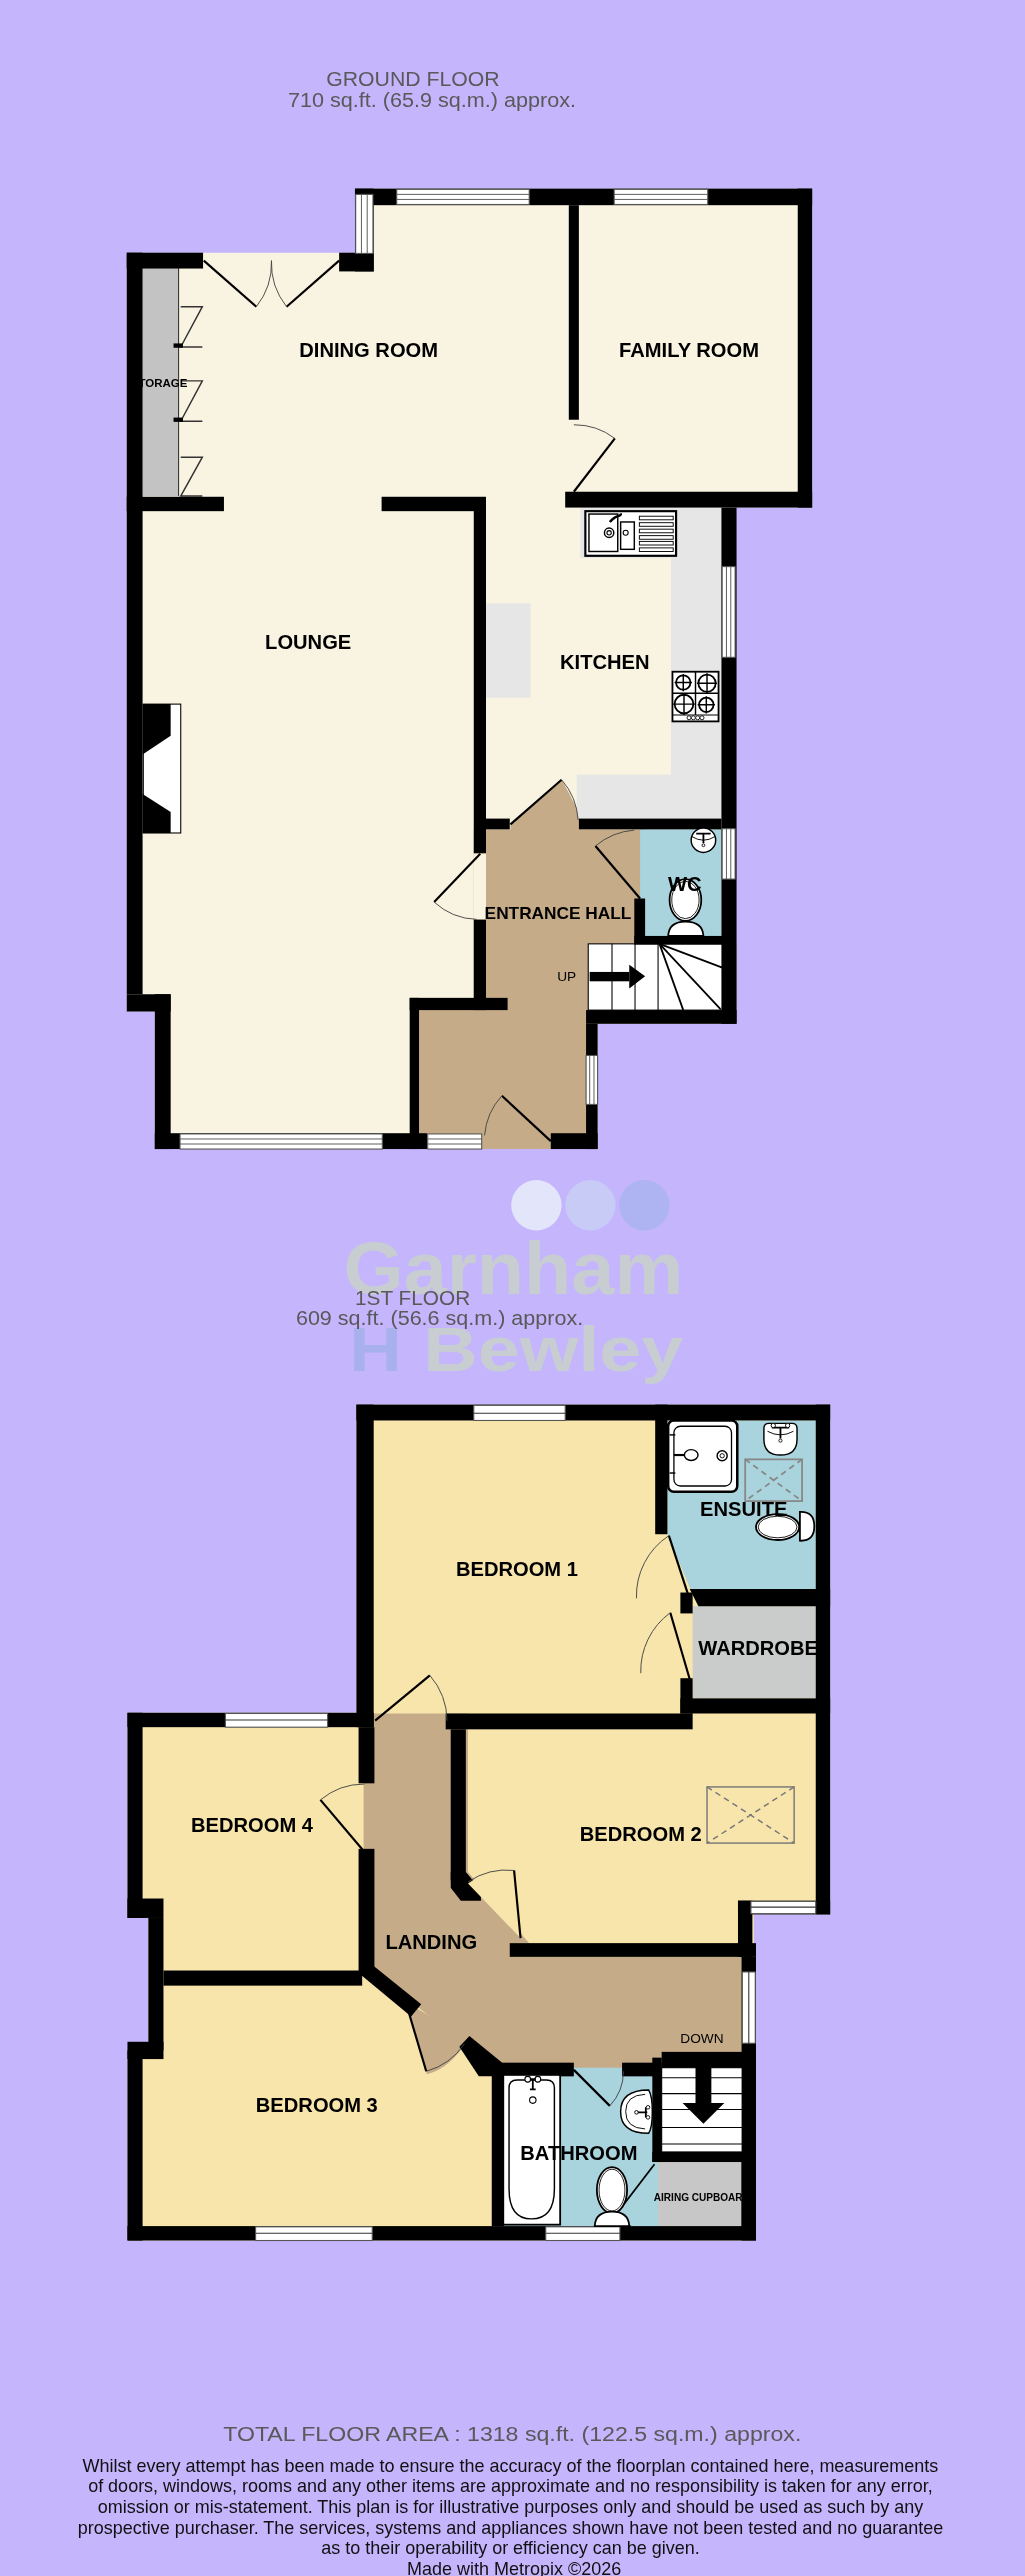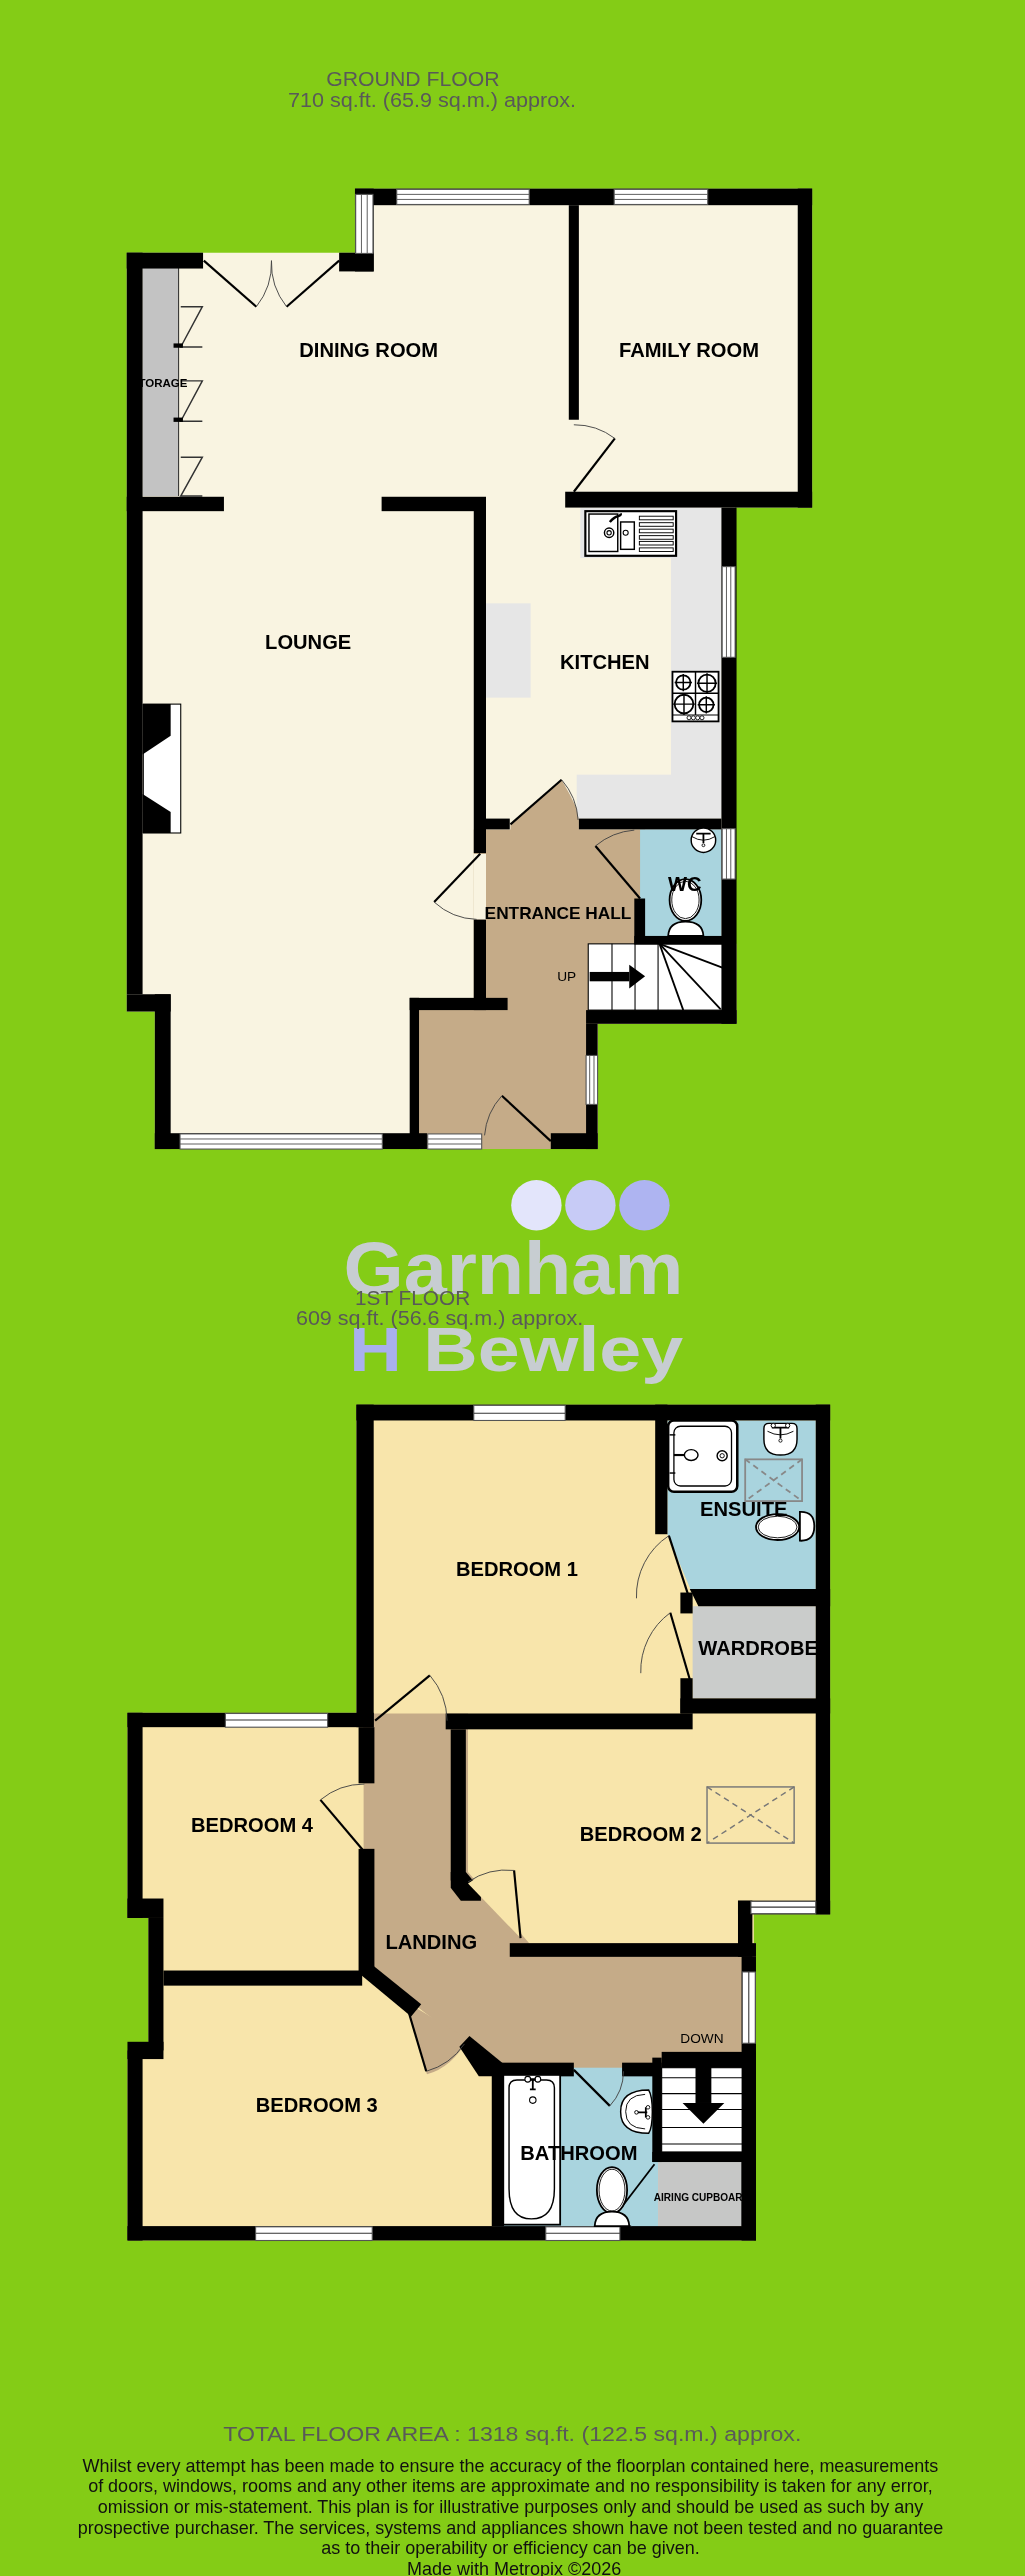--- a/index.html
+++ b/index.html
@@ -1,16 +1,16 @@
 <!DOCTYPE html>
 <html style="font-size:11.5px"><head>
 <meta charset="utf-8">
 <style>
   html,body{margin:0;padding:0;background:#ffffff;}
-  .page{position:relative;width:1026px;height:2576px;background:#84cc16;overflow:hidden;}
+  .page{position:relative;width:1026px;height:2576px;background:#c4b5fd;overflow:hidden;}
   svg text{font-family:"Liberation Sans",sans-serif;}
 </style>
 </head>
 <body>
 <div class="page">
 <svg width="1026" height="2576" viewBox="0 0 1425 3578" xmlns="http://www.w3.org/2000/svg">
 
 <g>
 <text x="453" y="120" font-size="27" fill="#595959" textLength="241" lengthAdjust="spacingAndGlyphs">GROUND FLOOR</text>
 <text x="400" y="148" font-size="27" fill="#595959" textLength="400" lengthAdjust="spacingAndGlyphs">710 sq.ft. (65.9 sq.m.) approx.</text>

